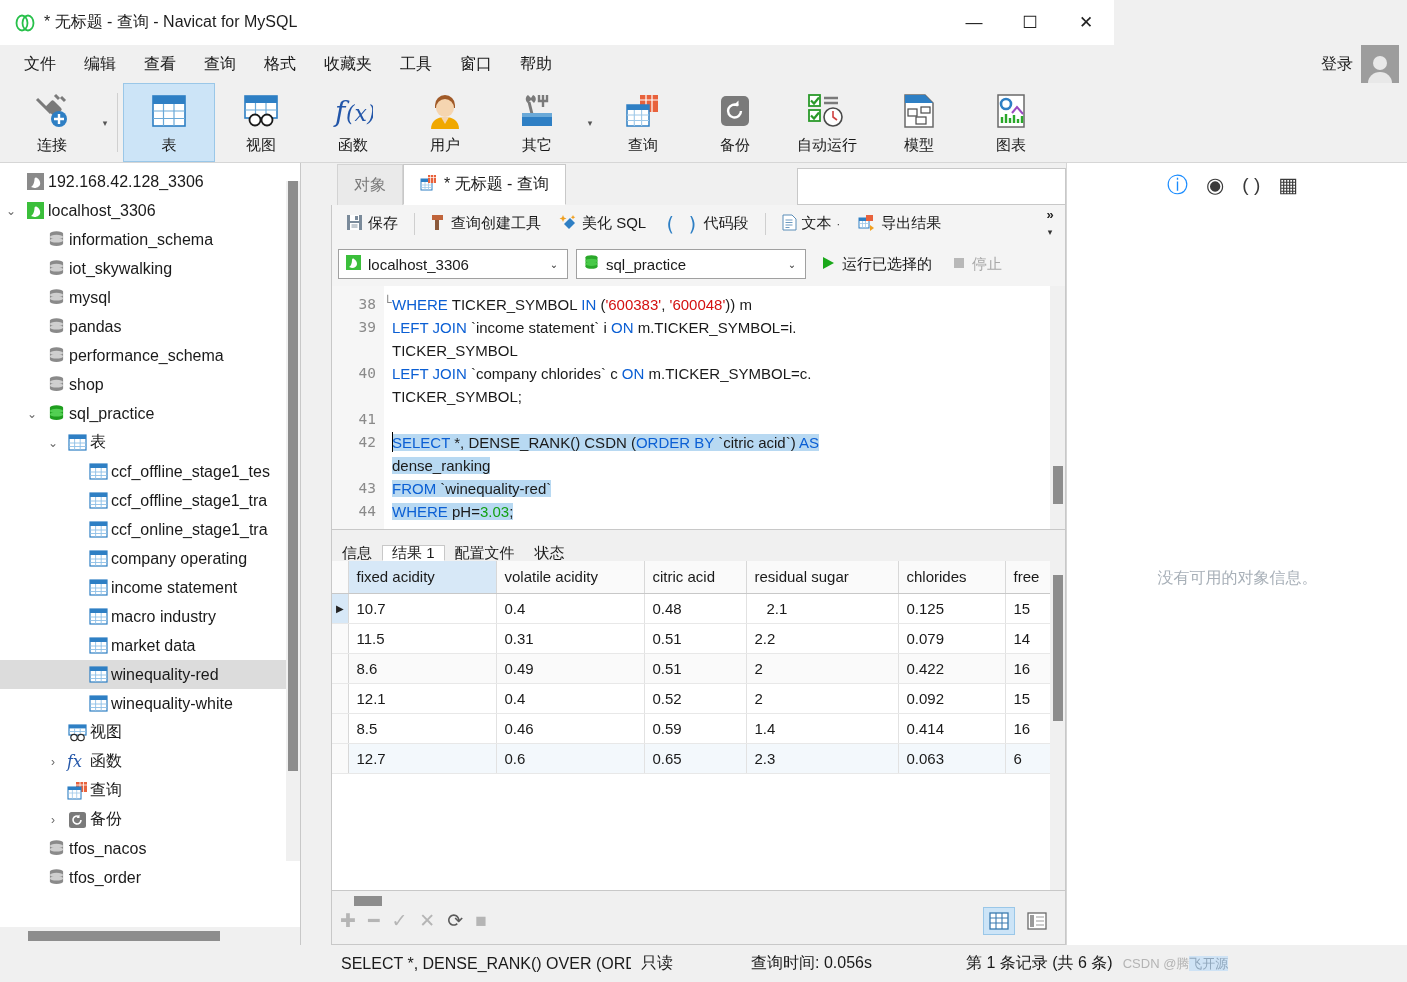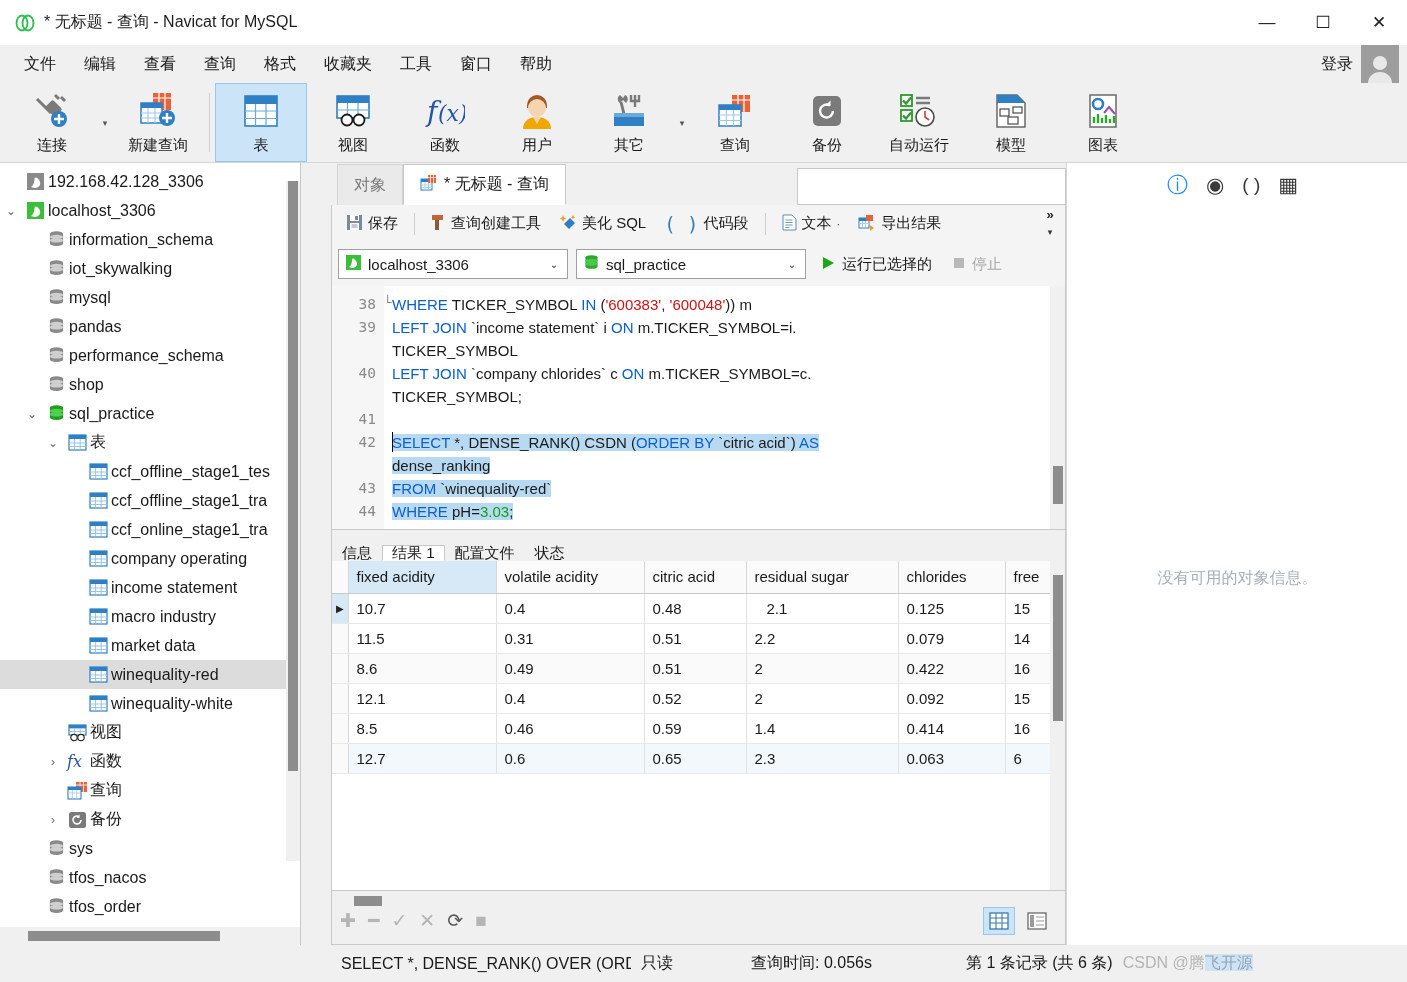--- a/index.html
+++ b/index.html
@@ -8,21 +8,21 @@
     font-family: "Liberation Sans", "DejaVu Sans", sans-serif;
     font-size: 15px;
     color: #1a1a1a;
     background: #f0f0f0;
     -webkit-font-smoothing: antialiased;
   }
   .app { position:relative; width:1407px; height:982px; }
 
   
   .titlebar {
-    position:absolute; left:0; top:0; width:1407px; height:45px;
+    position:absolute; left:0; top:0; width:1114px; height:45px;
     background:#ffffff; display:flex; align-items:center;
   }
   .titlebar .logo { margin-left:14px; margin-right:8px; display:flex; }
   .titlebar .title { font-size:16px; color:#1d1d1d; }
   .wincontrols { position:absolute; right:0; top:0; height:45px; display:flex; }
   .wincontrols div {
     width:56px; height:45px; display:flex; align-items:center; justify-content:center;
     font-size:17px; color:#222; cursor:default;
   }
 
@@ -216,21 +216,21 @@
   
   .statusbar {
     position:absolute; left:331px; top:945px; width:1076px; height:37px;
     background:#f0f0f0; display:flex; align-items:center;
   }
   .sbcell { height:37px; display:flex; align-items:center; padding:0 10px; font-size:16px; color:#1a1a1a; }
   .sb-sql { width:300px; overflow:hidden; white-space:nowrap; }
   .sb-ro { width:110px; }
   .sb-time { width:215px; }
   .sb-rec { flex:1; }
-  .watermark { font-size:16px; color:#b4b4b4; margin-left:10px; }
+  .watermark { font-size:13px; color:#b4b4b4; margin-left:10px; }
   .wm-hl { background:#cfe3f5; color:#8fa6bb; }
   .statusleft {
     position:absolute; left:0; top:945px; width:331px; height:37px; background:#f0f0f0;
   }
 </style>
 </head>
 <body>
 
 <div class="app">
 
@@ -277,34 +277,20 @@
       <path d="M6 6 L20 20" stroke="#7a7a7a" stroke-width="3"></path>
       <rect x="16" y="10" width="14" height="11" rx="2" fill="#7a7a7a" transform="rotate(45 23 15)"></rect>
       <path d="M30 4 L34 8 M24 2 L28 6" stroke="#7a7a7a" stroke-width="3"></path>
       <circle cx="28" cy="26" r="8" fill="#2e7fc4"></circle>
       <path d="M28 21v10M23 26h10" stroke="#fff" stroke-width="2.4"></path>
           </svg>
         </span>
                  <span class="lbl">连接</span>
       </div>
       <div class="caret-s">▾</div>
-      <div class="tbtn">
-        <span class="ico">
-          <svg width="42" height="38" viewBox="0 0 42 38">
-      <rect x="16" y="1" width="18" height="17" fill="#e8623c"></rect>
-      <path d="M16 6h18M22 1v17M28 1v17" stroke="#fff" stroke-width="1.2"></path>
-      <rect x="4" y="11" width="21" height="20" fill="#fff" stroke="#2e7fc4" stroke-width="1.5"></rect>
-      <rect x="4" y="11" width="21" height="5" fill="#2e7fc4"></rect>
-      <path d="M4 21h21M4 26h21M11 16v15M18 16v15" stroke="#9ec8e8" stroke-width="1.1"></path>
-      <circle cx="30" cy="26" r="8" fill="#2e7fc4"></circle>
-      <path d="M30 21v10M25 26h10" stroke="#fff" stroke-width="2.4"></path>
-          </svg>
-        </span>
-                 <span class="lbl">新建查询</span>
-      </div>
       <div class="tsep"></div>
       <div class="tbtn active">
         <span class="ico">
           <svg width="36" height="34" viewBox="0 0 36 34">
       <rect x="2" y="2" width="32" height="30" fill="#fff" stroke="#2e7fc4" stroke-width="1.6"></rect>
       <rect x="2" y="2" width="32" height="8" fill="#2e7fc4"></rect>
       <path d="M2 17h32M2 24.5h32M12.5 10v22M23 10v22" stroke="#6aa9d8" stroke-width="1.2"></path>
           </svg>
         </span>
                  <span class="lbl">表</span>
@@ -699,34 +685,20 @@
           <span style="width:42px;flex:none;"></span>
           <span class="exp">›</span>
           <span class="ti">
             <svg width="19" height="18" viewBox="0 0 19 18">
       <rect x="1" y="1" width="17" height="16" rx="2.5" fill="#7a7a7a"></rect>
       <path d="M13 9a4 4 0 11-2-3.5" fill="none" stroke="#fff" stroke-width="1.6"></path>
       <path d="M11.5 3.5v3.5h-3z" fill="#fff"></path>
             </svg>
           </span>
           <span class="tl">备份</span>
-        </div>
-        <div class="trow">
-          <span style="width:21px;flex:none;"></span>
-          <span class="exp"></span>
-          <span class="ti">
-            <svg width="19" height="19" viewBox="0 0 19 19">
-      <ellipse cx="9.5" cy="3.6" rx="6.6" ry="2.4" fill="#8a8a8a"></ellipse>
-      <rect x="2.9" y="3.6" width="13.2" height="10" fill="#8a8a8a"></rect>
-      <ellipse cx="9.5" cy="13.6" rx="6.6" ry="2.4" fill="#8a8a8a"></ellipse>
-      <ellipse cx="9.5" cy="7" rx="6.6" ry="2.2" fill="#cfcfcf"></ellipse>
-      <ellipse cx="9.5" cy="10.4" rx="6.6" ry="2.2" fill="#cfcfcf"></ellipse>
-            </svg>
-          </span>
-          <span class="tl">sys</span>
         </div>
         <div class="trow">
           <span style="width:21px;flex:none;"></span>
           <span class="exp"></span>
           <span class="ti">
             <svg width="19" height="19" viewBox="0 0 19 19">
       <ellipse cx="9.5" cy="3.6" rx="6.6" ry="2.4" fill="#8a8a8a"></ellipse>
       <rect x="2.9" y="3.6" width="13.2" height="10" fill="#8a8a8a"></rect>
       <ellipse cx="9.5" cy="13.6" rx="6.6" ry="2.4" fill="#8a8a8a"></ellipse>
       <ellipse cx="9.5" cy="7" rx="6.6" ry="2.2" fill="#cfcfcf"></ellipse>

